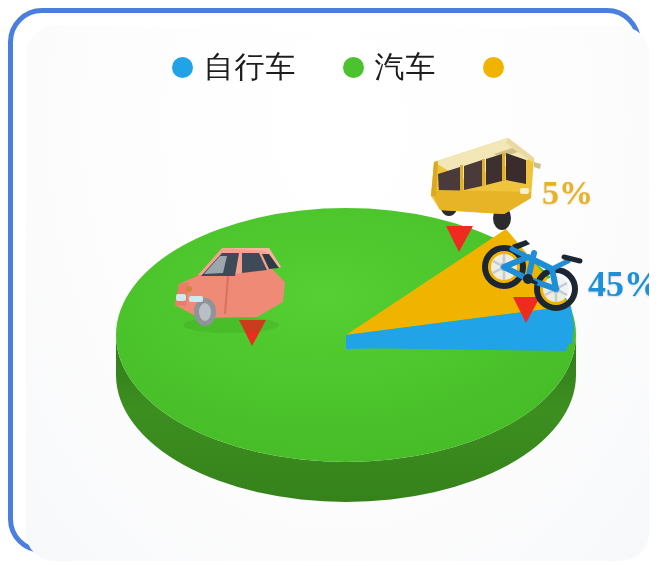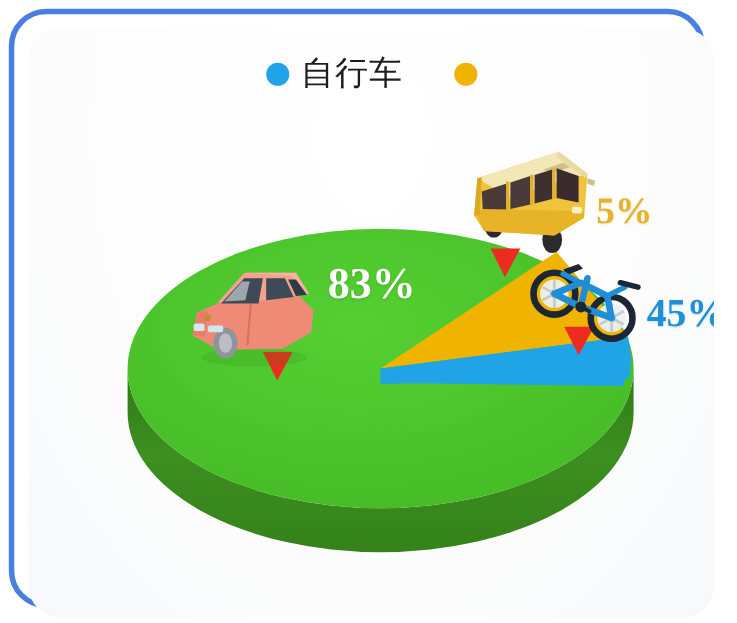--- a/index.html
+++ b/index.html
@@ -74,20 +74,24 @@
   <div class="frame">
     <div class="frame-inner">
 
       <div class="legend">
 
         <div class="legend-item">
           <span class="legend-dot" style="background:#21a3e8"></span>
           <span class="legend-label">自行车</span>
         </div>
 
+        <div class="legend-item">
+          <span class="legend-dot" style="background:#4cc22e"></span>
+          <span class="legend-label">汽车</span>
+        </div>
 
         <div class="legend-item">
           <span class="legend-dot" style="background:#f0b400"></span>
         </div>
 
       </div>
 
       <div class="pie-wrap">
 
         <svg class="pie-svg" width="623" height="535" viewBox="0 0 623 535">
@@ -216,21 +220,20 @@
           <path d="M34,14 L48,9 L52,13 L38,19 Z" fill="#1c2733"></path>
           <path d="M34,18 L46,24" stroke="#1f8ed6" stroke-width="5" stroke-linecap="round"></path>
 
           <path d="M74,38 L90,30" stroke="#1f8ed6" stroke-width="5" stroke-linecap="round"></path>
           <path d="M86,26 L102,30" stroke="#1c2733" stroke-width="5" stroke-linecap="round"></path>
 
           <circle cx="50" cy="48" r="5" fill="#1c2733"></circle>
           <path d="M50,48 L58,52" stroke="#1c2733" stroke-width="3.5" stroke-linecap="round"></path>
         </svg>
 
-        <div class="pct pct-83">83%</div>
         <div class="pct pct-5">5%</div>
         <div class="pct pct-12">45%</div>
 
       </div>
 
     </div>
   </div>
 
 </div>
 

